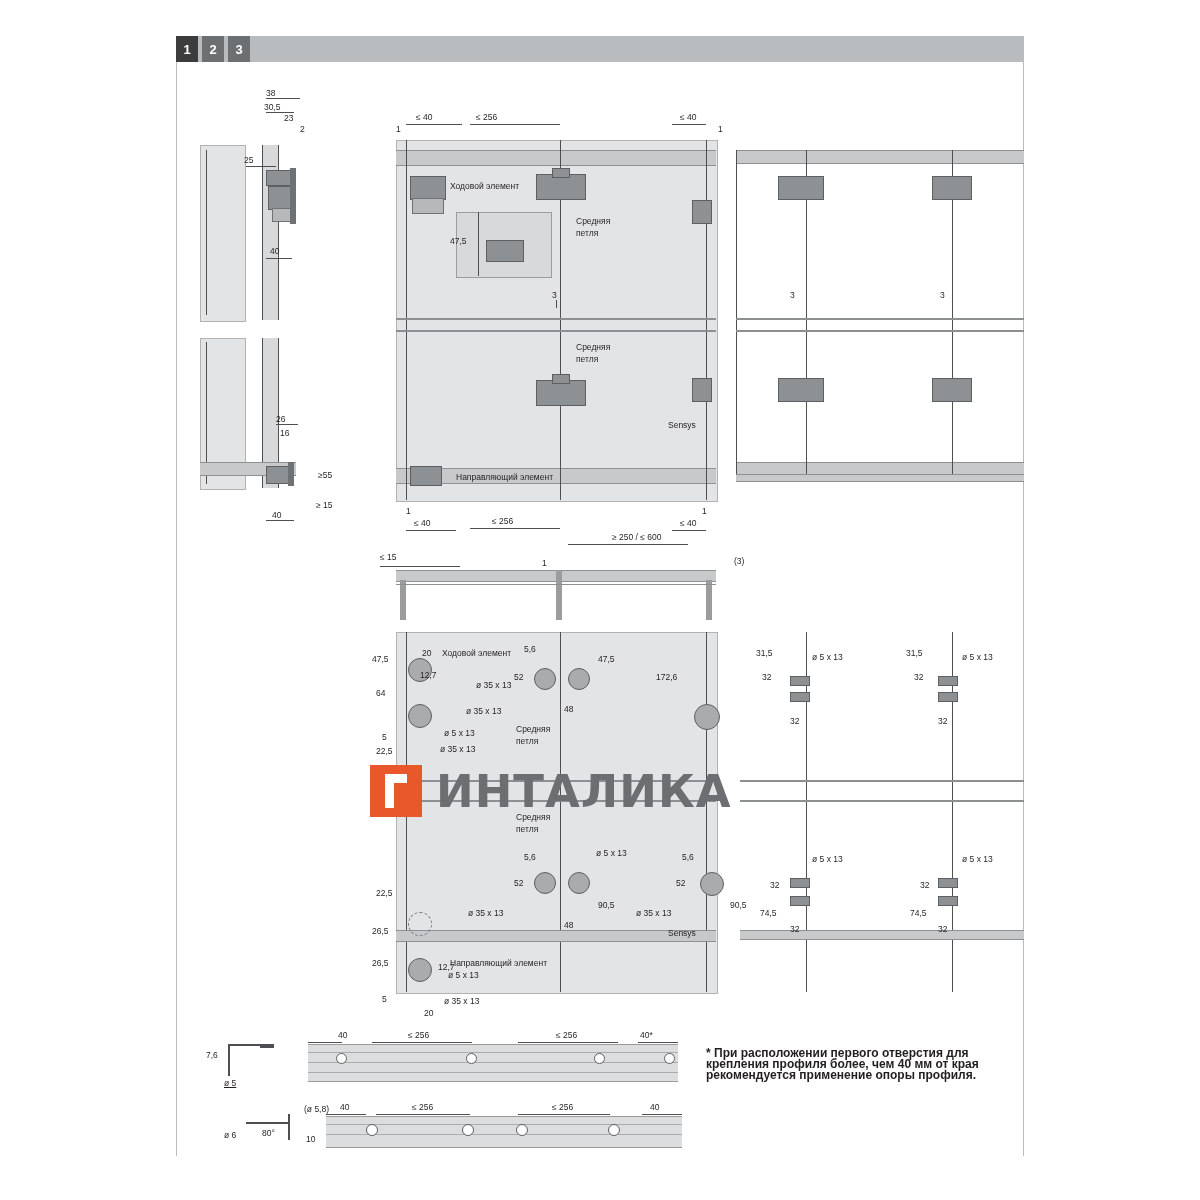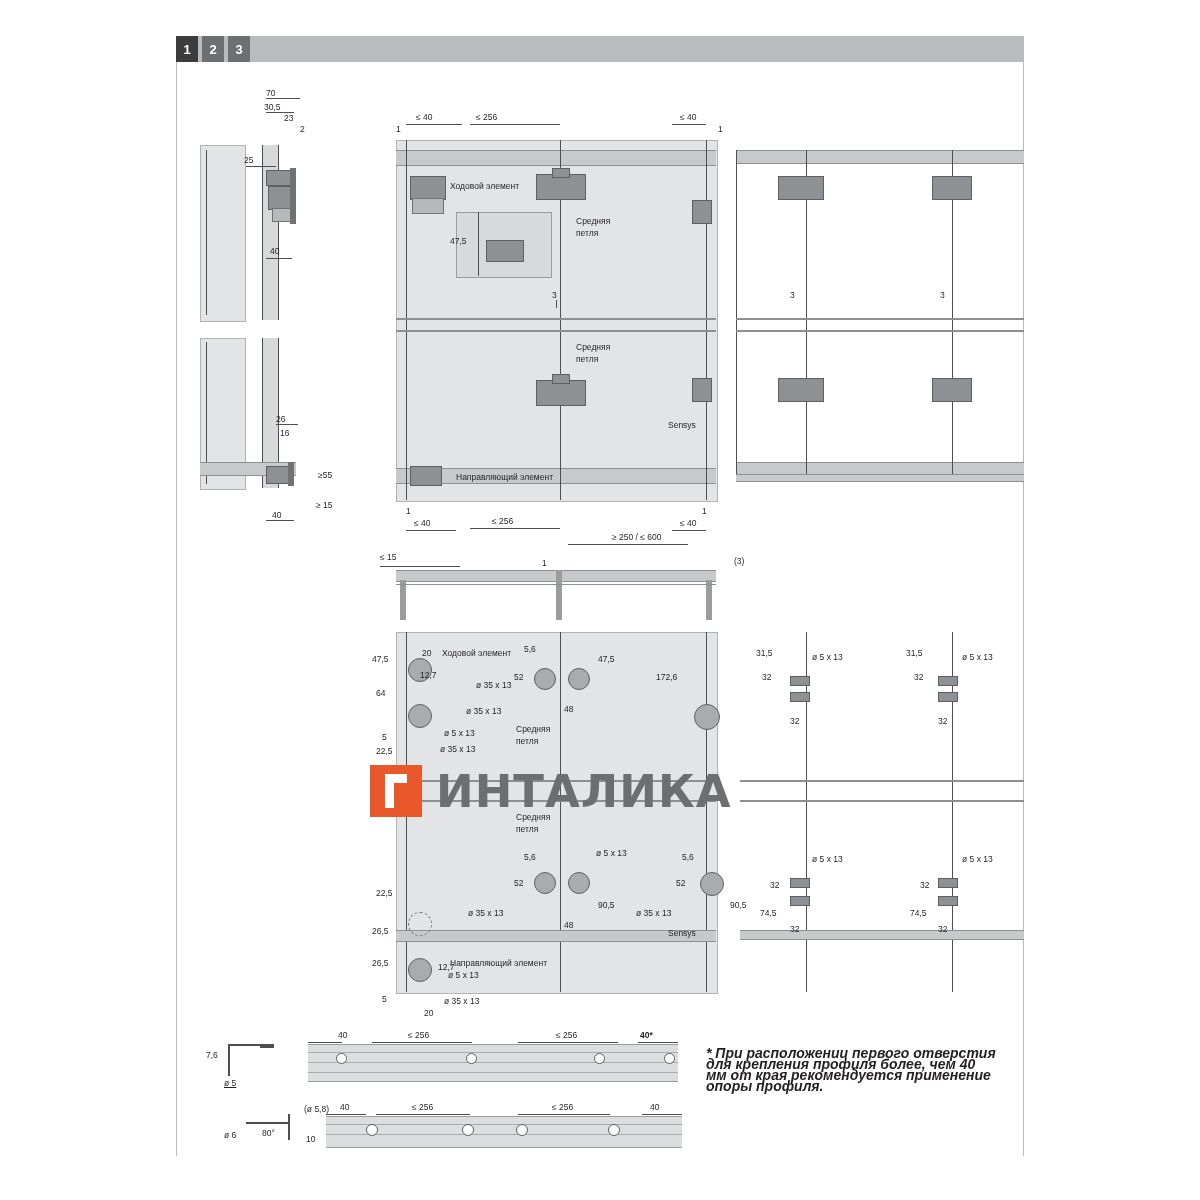--- a/index.html
+++ b/index.html
@@ -31,21 +31,21 @@
   .smallsq{position:absolute;background:#8e9194;border:1px solid #5d6063;}
 
   
   .wm{position:absolute;left:370px;top:756px;width:430px;height:70px;display:flex;align-items:center;}
   .wm-mark{width:52px;height:52px;position:relative;}
   .wm-mark .o{position:absolute;left:0;top:0;width:52px;height:52px;background:#e8582a;}
   .wm-mark .i{position:absolute;left:15px;top:9px;width:9px;height:34px;background:#ffffff;}
   .wm-mark .i2{position:absolute;left:24px;top:9px;width:13px;height:9px;background:#ffffff;}
   .wm-text{margin-left:14px;font-size:45px;font-weight:bold;color:#6d6e71;letter-spacing:1px;font-family:"DejaVu Sans",sans-serif;}
 
-  .note{position:absolute;font-size:14px;line-height:11px;color:#231f20;font-weight:bold;font-style:italic;}
+  .note{position:absolute;font-size:12px;line-height:11px;color:#231f20;font-weight:bold;}
   .prof{position:absolute;background:#dcddde;border-top:1px solid #9a9c9e;border-bottom:1px solid #9a9c9e;}
   .profline{position:absolute;background:#a9abad;height:1px;}
 </style>
 </head>
 <body>
 
 <div class="page">
 
   <div class="vrule"></div>
   <div class="vrule2"></div>
@@ -59,21 +59,21 @@
     <div class="panel" style="left:200px;top:145px;width:44px;height:175px;"></div>
     <div class="ln" style="left:206px;top:150px;width:1px;height:165px;"></div>
     <div class="panel2" style="left:262px;top:145px;width:16px;height:175px;"></div>
     <div class="ln" style="left:262px;top:145px;width:1px;height:175px;"></div>
     <div class="ln" style="left:278px;top:145px;width:1px;height:175px;"></div>
     <div class="hinge" style="left:266px;top:170px;width:26px;height:14px;"></div>
     <div class="hinge" style="left:268px;top:186px;width:24px;height:22px;"></div>
     <div class="hinge-lite" style="left:272px;top:208px;width:18px;height:12px;"></div>
     <div class="dk" style="left:290px;top:168px;width:6px;height:56px;"></div>
 
-    <div class="dim" style="left:266px;top:88px;">70</div>
+    <div class="dim" style="left:266px;top:88px;">38</div>
     <div class="dim" style="left:264px;top:102px;">30,5</div>
     <div class="dim" style="left:284px;top:113px;">23</div>
     <div class="dim" style="left:300px;top:124px;">2</div>
     <div class="dim" style="left:244px;top:155px;">25</div>
     <div class="dim" style="left:270px;top:246px;">40</div>
     <div class="ln" style="left:246px;top:166px;width:30px;height:1px;"></div>
     <div class="ln" style="left:266px;top:258px;width:26px;height:1px;"></div>
     <div class="ln" style="left:266px;top:98px;width:34px;height:1px;"></div>
     <div class="ln" style="left:266px;top:112px;width:28px;height:1px;"></div>
   </div>
@@ -316,21 +316,21 @@
     <div class="profline" style="left:308px;top:1052px;width:370px;"></div>
     <div class="profline" style="left:308px;top:1062px;width:370px;"></div>
     <div class="profline" style="left:308px;top:1072px;width:370px;"></div>
     <div class="circle" style="left:336px;top:1053px;width:9px;height:9px;background:#fff;"></div>
     <div class="circle" style="left:466px;top:1053px;width:9px;height:9px;background:#fff;"></div>
     <div class="circle" style="left:594px;top:1053px;width:9px;height:9px;background:#fff;"></div>
     <div class="circle" style="left:664px;top:1053px;width:9px;height:9px;background:#fff;"></div>
     <div class="dim" style="left:338px;top:1030px;">40</div>
     <div class="dim" style="left:408px;top:1030px;">≤ 256</div>
     <div class="dim" style="left:556px;top:1030px;">≤ 256</div>
-    <div class="dim" style="left:640px;top:1030px;font-weight:bold;">40*</div>
+    <div class="dim" style="left:640px;top:1030px;">40*</div>
     <div class="ln" style="left:308px;top:1042px;width:34px;height:1px;"></div>
     <div class="ln" style="left:372px;top:1042px;width:100px;height:1px;"></div>
     <div class="ln" style="left:518px;top:1042px;width:100px;height:1px;"></div>
     <div class="ln" style="left:638px;top:1042px;width:40px;height:1px;"></div>
   </div>
 
   <div>
     <div class="dim" style="left:284px;top:1104px;padding-left:20px;">(ø 5,8)</div>
     <div class="dim" style="left:224px;top:1130px;">ø 6</div>
     <div class="dim" style="left:262px;top:1128px;">80°</div>

